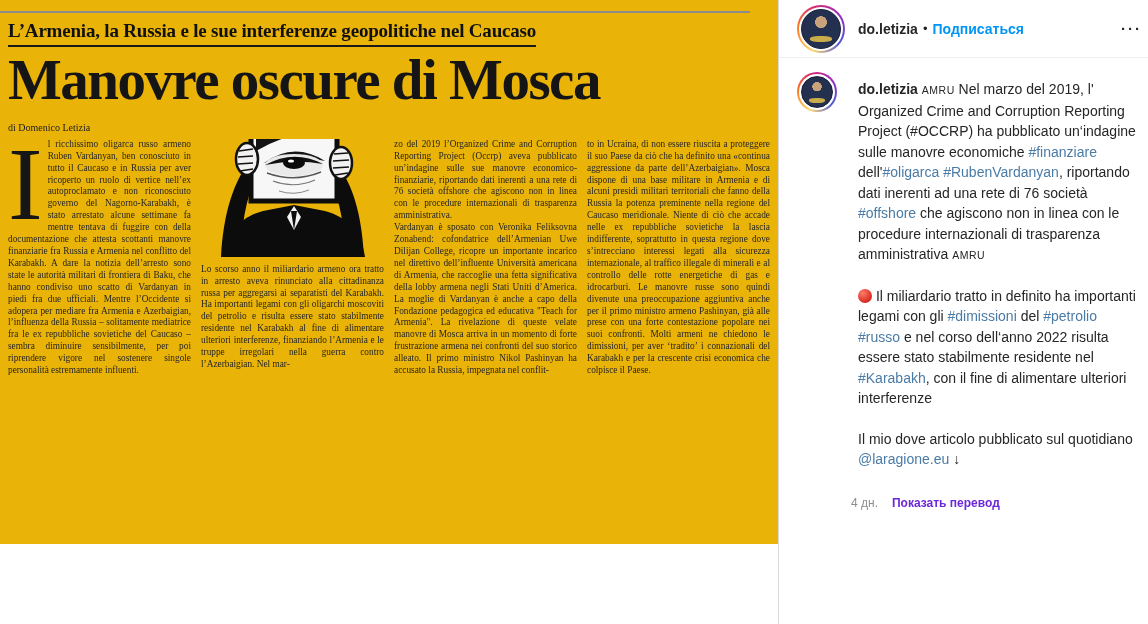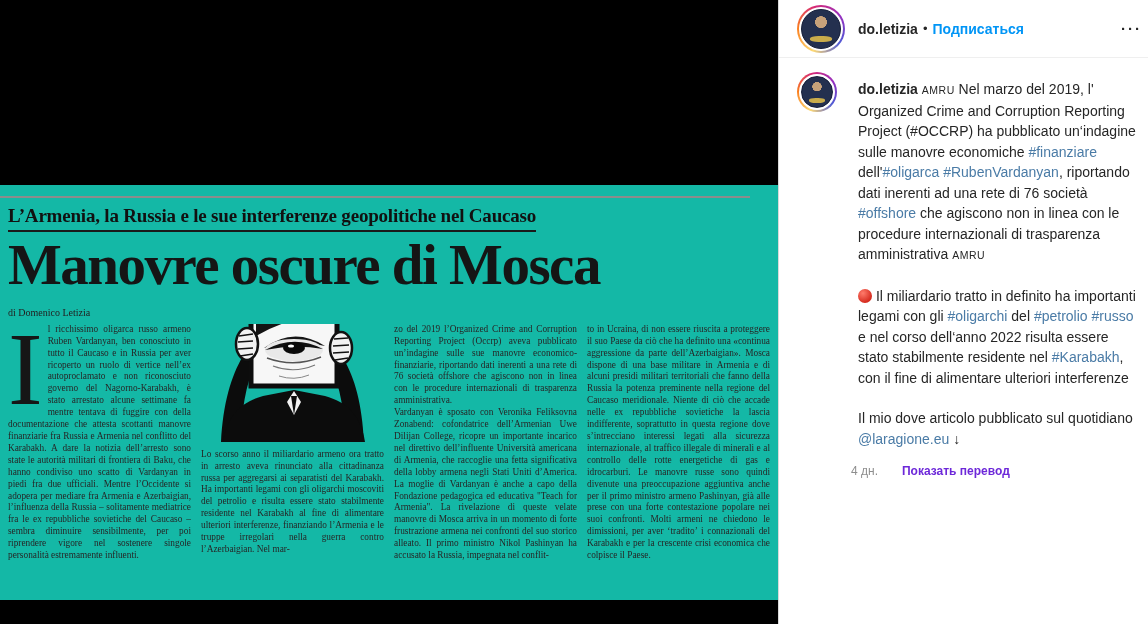--- a/index.html
+++ b/index.html
@@ -1,20 +1,20 @@
 <!DOCTYPE html>
 <html lang="it"><head>
 <meta charset="utf-8">
 <style>
   html,body{margin:0;padding:0;background:#fff;}
   .stage{width:1148px;height:624px;display:flex;overflow:hidden;background:#fff;
          font-family:"Liberation Sans",sans-serif;}
 
   
-  .media{width:778px;height:624px;display:flex;flex-direction:column;background:#14b8a6;flex:none;position:relative;}
+  .media{width:778px;height:544px;display:flex;flex-direction:row;background:#eab308;flex:none;position:relative;}
   .bar-top{height:185px;background:#000;flex:none;}
   .bar-bottom{height:24px;background:#000;flex:none;}
   .article{flex:1;overflow:hidden;padding:0 8px;color:#222;
            font-family:"Liberation Serif",serif;}
   .top-rule{height:2px;background:#8c8c8c;width:750px;margin:11px 0 0 -8px;}
   .kicker{display:inline-block;font-size:19px;font-weight:bold;letter-spacing:-0.2px;
           border-bottom:2px solid #1a1a1a;padding-bottom:3px;margin-top:7px;color:#111;}
   .headline{font-size:57px;font-weight:bold;letter-spacing:-1.5px;line-height:1.05;
             margin:3px 0 12px 0;color:#151515;white-space:nowrap;}
   .byline{font-size:10px;margin-top:7px;color:#222;}
@@ -46,21 +46,21 @@
   .cap-body{margin-left:14px;width:295px;font-size:14px;line-height:20.5px;color:#262626;}
   .cap-body p{margin:7px;}
   .cap-body p + p{margin-top:20px;}
   .cap-user{font-weight:700;}
   .flags{font-size:10.5px;letter-spacing:.5px;color:#262626;}
   .tag{color:#4a7ba6;text-decoration:none;cursor:pointer;}
   .red-dot{display:inline-block;width:14px;height:14px;border-radius:50%;
            background:radial-gradient(circle at 35% 30%,#ff7b6b,#d62c20 70%);
            vertical-align:-2px;}
   .arrow{font-weight:bold;}
-  .meta{margin-top:12px;font-size:12px;color:#8e8e8e;display:flex;gap:24px;}
+  .meta{margin-top:23px;font-size:12px;color:#8e8e8e;display:flex;gap:14px;}
   .translate{color:#6d28d9;font-weight:600;cursor:pointer;}
 </style>
 </head>
 <body>
 
 <div class="stage">
 
   <div class="media">
     <div class="bar-top"></div>
 
@@ -152,21 +152,21 @@
           <span>dell'</span><a class="tag">#oligarca</a>
           <a class="tag">#RubenVardanyan</a><span>, riportando dati inerenti ad una rete di 76 società</span>
           <a class="tag">#offshore</a>
           <span>che agiscono non in linea con le procedure internazionali di trasparenza amministrativa</span>
           <span class="flags">AMRU</span>
         </p>
 
         <p>
           <span class="red-dot"></span>
           <span>Il miliardario tratto in definito ha importanti legami con gli</span>
-          <a class="tag">#oligarchi</a>
+          <a class="tag">#dimissioni</a>
           <span>del</span>
           <a class="tag">#petrolio</a>
           <a class="tag">#russo</a>
           <span>e nel corso dell‘anno 2022 risulta essere stato stabilmente residente nel</span>
           <a class="tag">#Karabakh</a><span>, con il fine di alimentare ulteriori interferenze</span>
         </p>
 
         <p>
           <span>Il mio dove articolo pubblicato sul quotidiano</span>
           <a class="tag">@laragione.eu</a>

